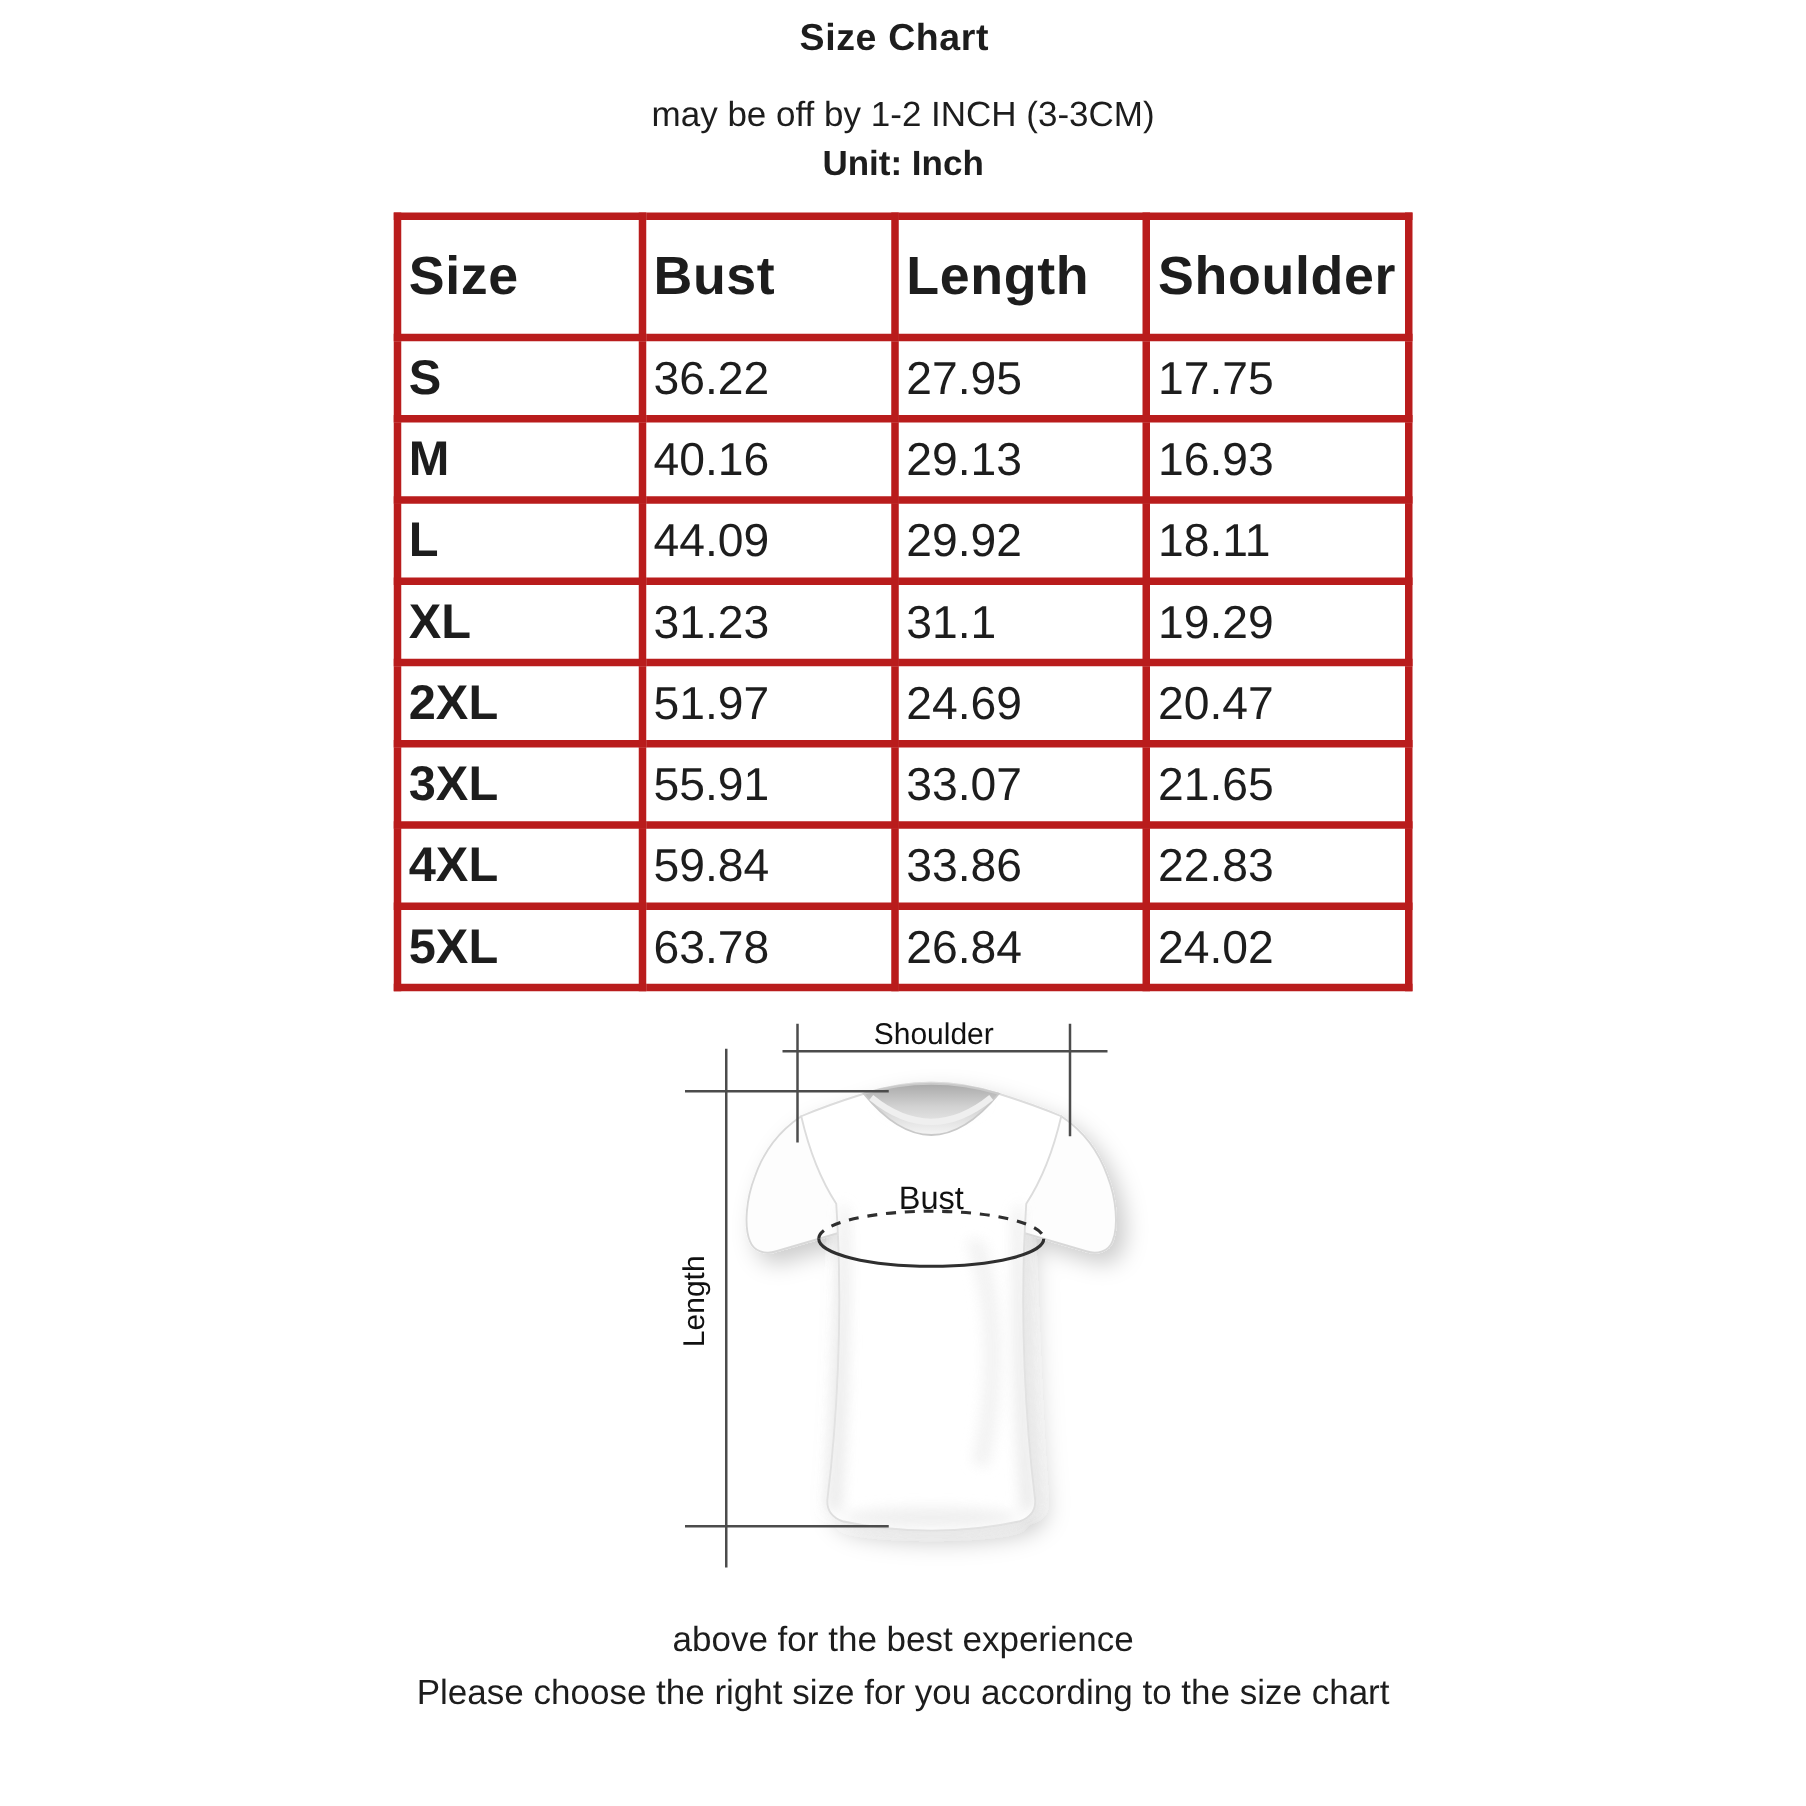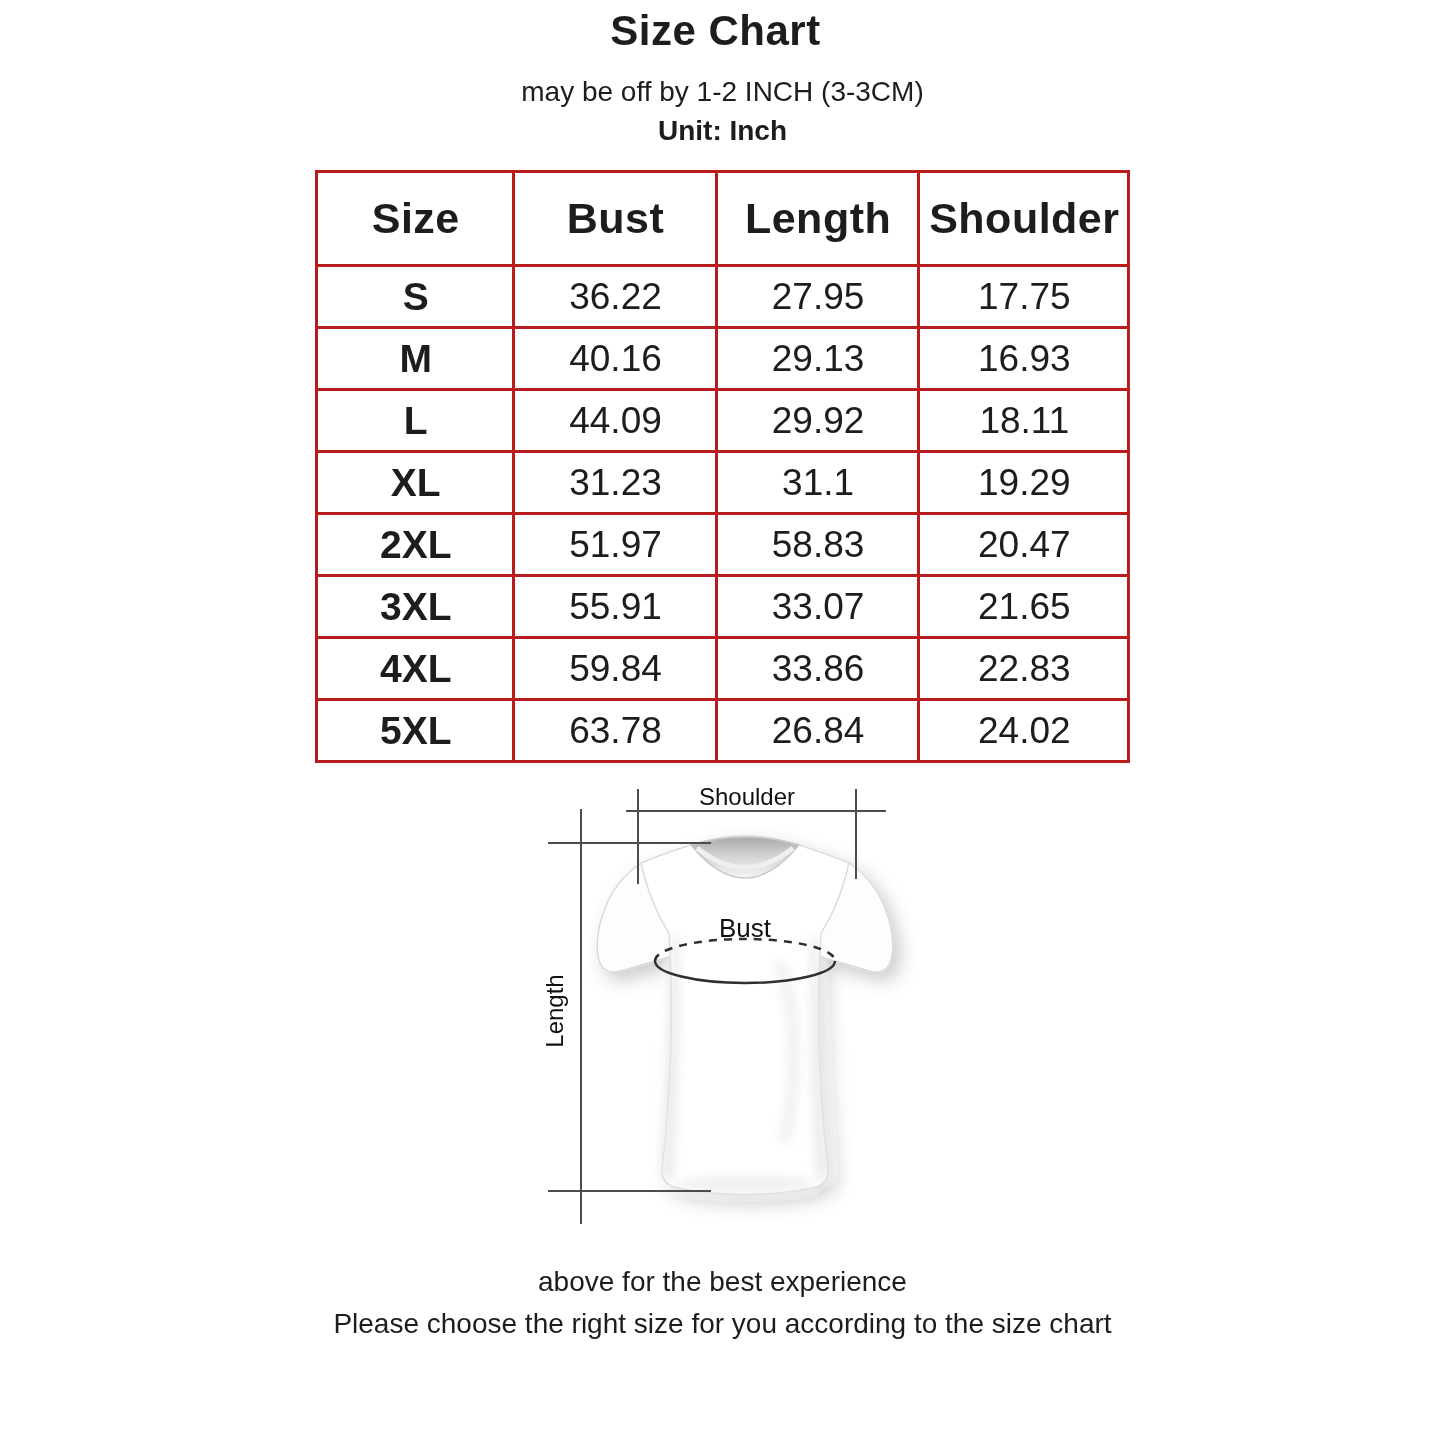--- a/index.html
+++ b/index.html
@@ -1,30 +1,30 @@
 <!DOCTYPE html>
 <html><head>
 <meta charset="utf-8">
 <style>
   html,body{margin:0;padding:0;}
   body{
     width:1445px;height:1445px;background:#ffffff;overflow:hidden;
     font-family:"Liberation Sans", sans-serif;color:#1d1d1d;
   }
   .page{padding-top:14px;text-align:center;}
-  h1.title{font-size:42px;line-height:34px;margin:0 14px 22px 0;font-weight:bold;letter-spacing:.5px;}
+  h1.title{font-size:30px;line-height:34px;margin:0 14px 22px 0;font-weight:bold;letter-spacing:.5px;}
   .intro{font-size:28px;line-height:44px;}
   .unit{font-size:28px;line-height:34px;font-weight:bold;}
   table.size-table{border-collapse:collapse;table-layout:fixed;width:815px;margin:22px auto 0 auto;}
   .size-table col.c-size{width:24.2%;}
   .size-table col.c-bust{width:25%;}
   .size-table col.c-length{width:24.9%;}
   .size-table col.c-shoulder{width:25.9%;}
   .size-table th,.size-table td{
-    border:3px solid #b91c1c;text-align:center;vertical-align:middle;
+    border:6px solid #b91c1c;text-align:left;vertical-align:middle;
     padding:0 4px 0 6px;overflow:hidden;white-space:nowrap;
   }
   .size-table th{height:91px;font-size:43px;font-weight:bold;letter-spacing:.5px;}
   .size-table td{height:59px;font-size:37px;font-weight:400;}
   .size-table td.size-col{font-weight:bold;font-size:39px;}
   .diagram{margin-top:18px;height:470px;}
   .footer{margin-top:10px;font-size:28px;line-height:42px;}
   svg text{font-family:"Liberation Sans", sans-serif;}
 </style>
 </head>
@@ -76,21 +76,21 @@
       </tr>
       <tr>
         <td class="size-col">XL</td>
         <td>31.23</td>
         <td>31.1</td>
         <td>19.29</td>
       </tr>
       <tr>
         <td class="size-col">2XL</td>
         <td>51.97</td>
-        <td>58.83</td>
+        <td>24.69</td>
         <td>20.47</td>
       </tr>
       <tr>
         <td class="size-col">3XL</td>
         <td>55.91</td>
         <td>33.07</td>
         <td>21.65</td>
       </tr>
       <tr>
         <td class="size-col">4XL</td>

